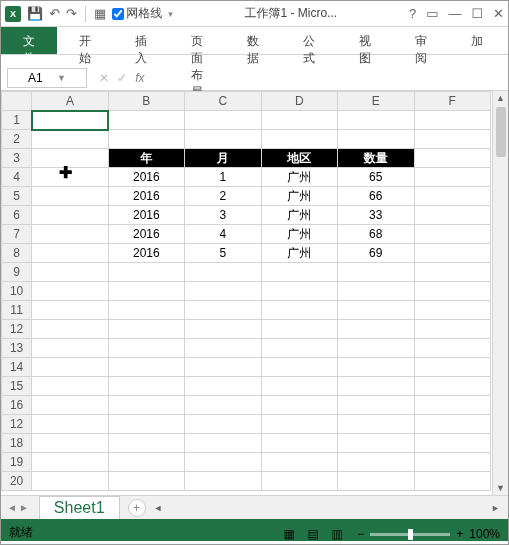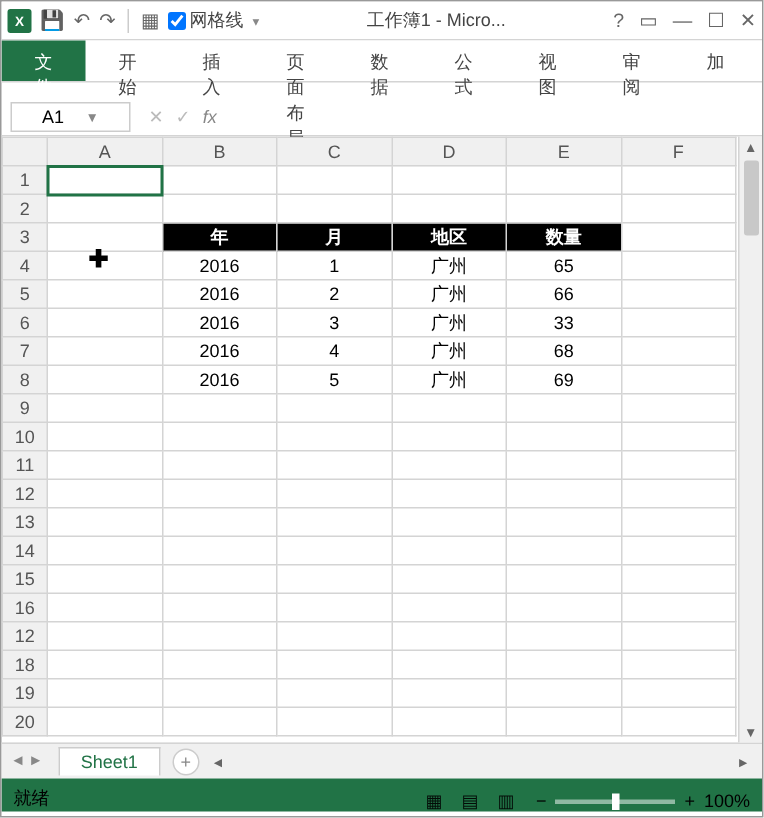--- a/index.html
+++ b/index.html
@@ -49,21 +49,21 @@
 td.emband { background:#e6e6e6; border:1px solid #000;}
 td.emlight { background:#fff; border:1px solid #000;}
 
 .vscroll { width: 16px; background:#f0f0f0; border-left:1px solid #d4d4d4; display:flex; flex-direction:column; align-items:center; }
 .vscroll .arr { font-size:9px; color:#666; height:14px; display:flex; align-items:center;}
 .vscroll .thumb { width:10px; height:50px; background:#c8c8c8; margin-top:2px; border-radius:2px;}
 
 
 .sheettabs { height: 24px; border-top:1px solid #d4d4d4; display:flex; align-items:center; background:#f0f0f0;}
 .sheettabs .nav { display:flex; gap:2px; padding:0 6px; color:#888; font-size:10px;}
-.sheettabs .tab { background:#fff; border:1px solid #ccc; border-bottom:none; padding:2px 14px; font-size:12px; color:#217346; margin-left:4px;}
+.sheettabs .tab { background:#fff; border:1px solid #ccc; border-bottom:none; padding:2px 14px; font-size:16px; color:#217346; margin-left:4px;}
 .sheettabs .add { width:18px; height:18px; border:1px solid #ccc; border-radius:50%; margin-left:8px; display:flex; align-items:center; justify-content:center; color:#888; font-size:12px; background:#fff;}
 .sheettabs .hscroll { flex:1; margin:0 6px; height:14px; display:flex; align-items:center;}
 .sheettabs .hscroll .arr{font-size:9px; color:#666; padding:0 2px;}
 
 
 .status { height: 22px; background:#217346; color:#000000; display:flex; align-items:flex-end; padding:0 8px; font-size:12px;}
 .status .left { }
 .status .views { margin-left:auto; display:flex; gap:8px; opacity:0.9;}
 .status .views span { width:16px; text-align:center;}
 .status .zoom { display:flex; align-items:center; gap:6px; margin-left:12px;}

